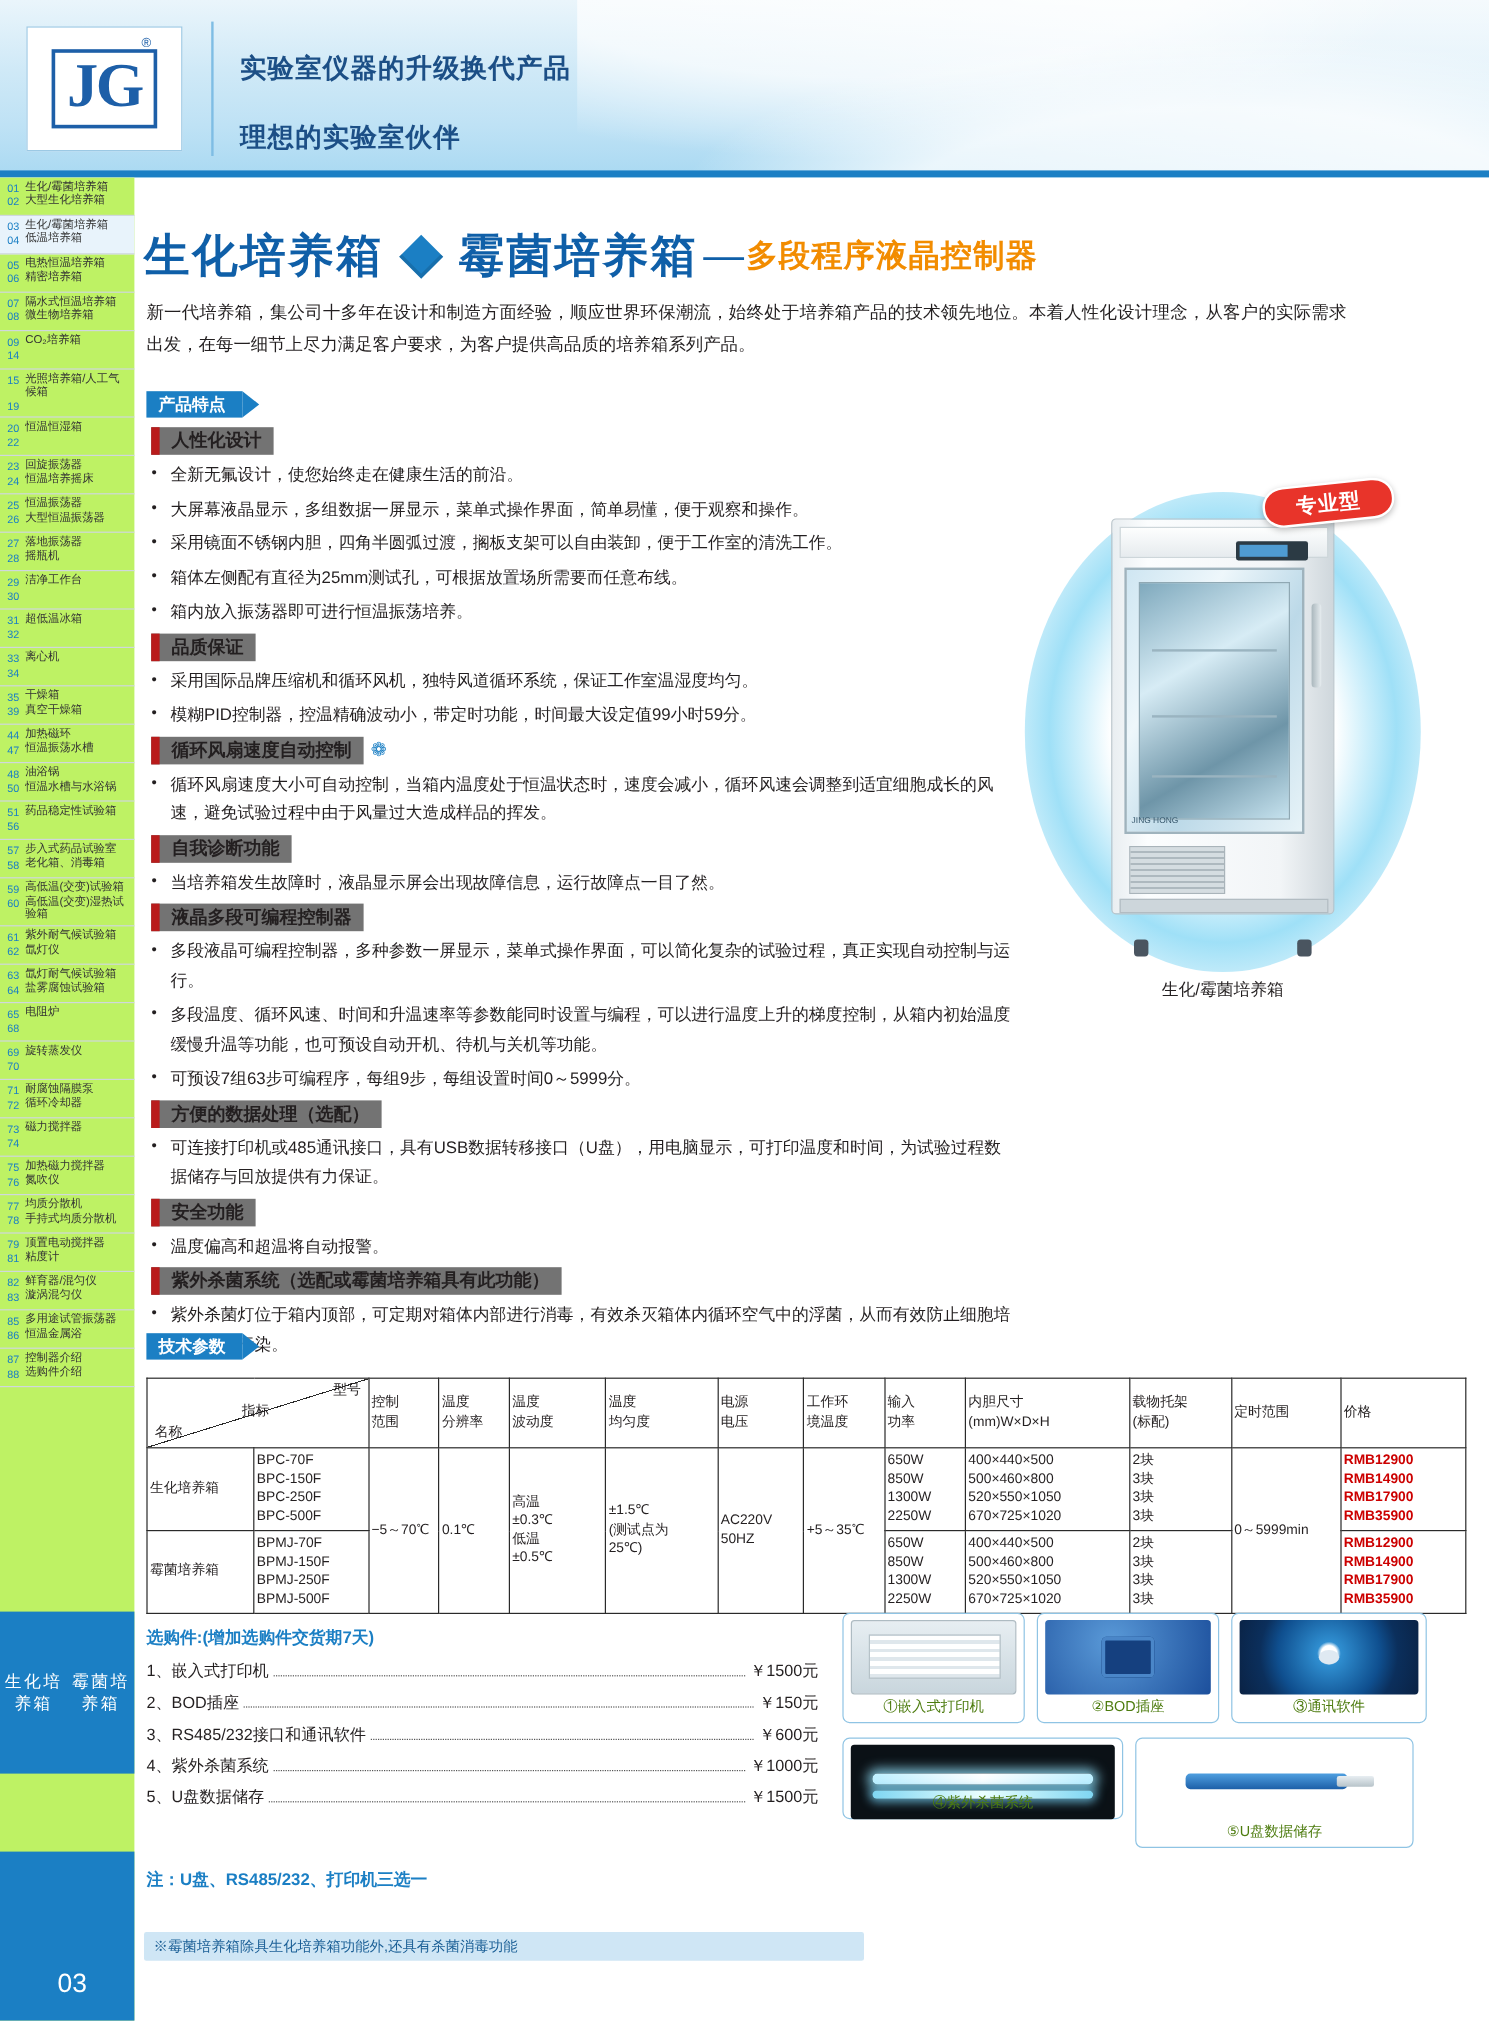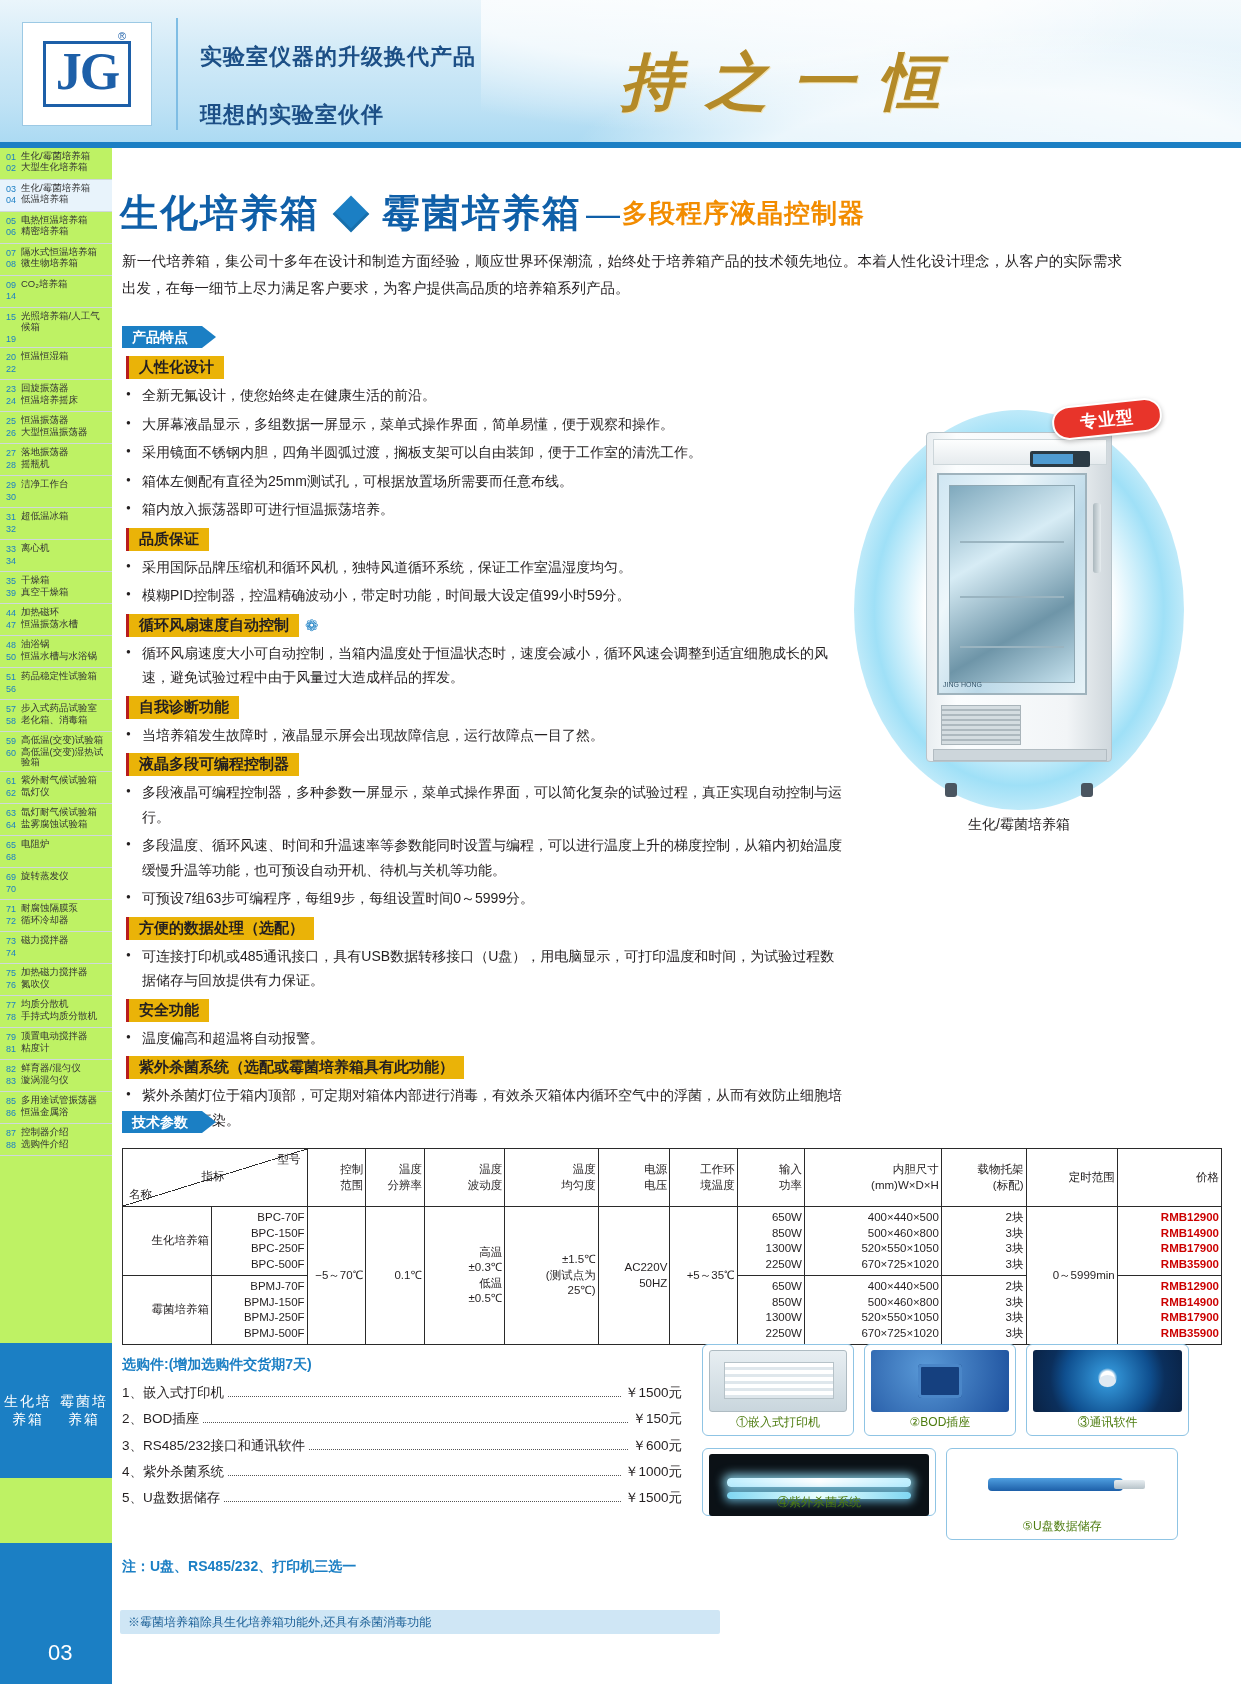--- a/index.html
+++ b/index.html
@@ -120,22 +120,22 @@
     display:flex; align-items:center;
   }
   .sec-head::after {
     content:""; position:absolute; right:-14px; top:0;
     border-left:14px solid #1b7fc4;
     border-top:11px solid transparent; border-bottom:11px solid transparent;
   }
 
   .grp-head {
     font-size:15px; font-weight:bold; color:#231f20;
-    background:#eab308; display:inline-block; padding:2px 10px;
-    border-left:3px solid #b91c1c;
+    background:#737373; display:inline-block; padding:2px 10px;
+    border-left:7px solid #b91c1c;
   }
   .bullets { margin:0; padding:0; list-style:none; }
   .bullets li {
     position:relative; font-size:14px; line-height:1.75;
     padding-left:16px; margin:4px 0 0 0; color:#231f20;
   }
   .bullets li::before {
     content:"●"; position:absolute; left:0; top:0; font-size:8px; color:#231f20;
     line-height:22px;
   }
@@ -214,21 +214,21 @@
     position:absolute; left:742px; top:668px; width:330px; text-align:center;
     font-size:14px; color:#231f20;
   }
 
   
   .spec-table {
     position:absolute; left:10px; top:1000px; width:1100px;
     border-collapse:collapse; font-size:11.5px; color:#231f20;
   }
   .spec-table th, .spec-table td {
-    border:1px solid #2a2a2a; text-align:right; vertical-align:middle;
+    border:1px solid #2a2a2a; text-align:left; vertical-align:middle;
     padding:3px 2px; line-height:1.35;
   }
   .spec-table th { font-weight:normal; font-size:11.5px; }
   .corner-cell { position:relative; height:58px; width:170px; }
   .corner-cell .diag {
     position:absolute; left:0; top:0; width:100%; height:100%;
     background:linear-gradient(to bottom right, transparent 49.6%, #2a2a2a 49.6%, #2a2a2a 50.4%, transparent 50.4%);
   }
   .corner-cell .tr { position:absolute; right:6px; top:3px; }
   .corner-cell .bl { position:absolute; left:6px; bottom:3px; }
@@ -328,21 +328,20 @@
 
 <div class="header">
   <div class="header-wave"></div>
   <div class="logo-box">
     <span class="logo-glyph">JG</span>
   </div>
   <span class="logo-r">®</span>
   <div class="header-divider"></div>
   <div class="slogan1">实验室仪器的升级换代产品</div>
   <div class="slogan2">理想的实验室伙伴</div>
-  <div class="brush-text">持之一恒</div>
   <div class="header-blue-bar"></div>
 </div>
 
 <div class="sidebar">
   <div id="side-items">
       <div class="side-item">
         <div class="side-row">
           <span class="side-num">01</span>
           <span class="side-label">生化/霉菌培养箱</span>
         </div>

